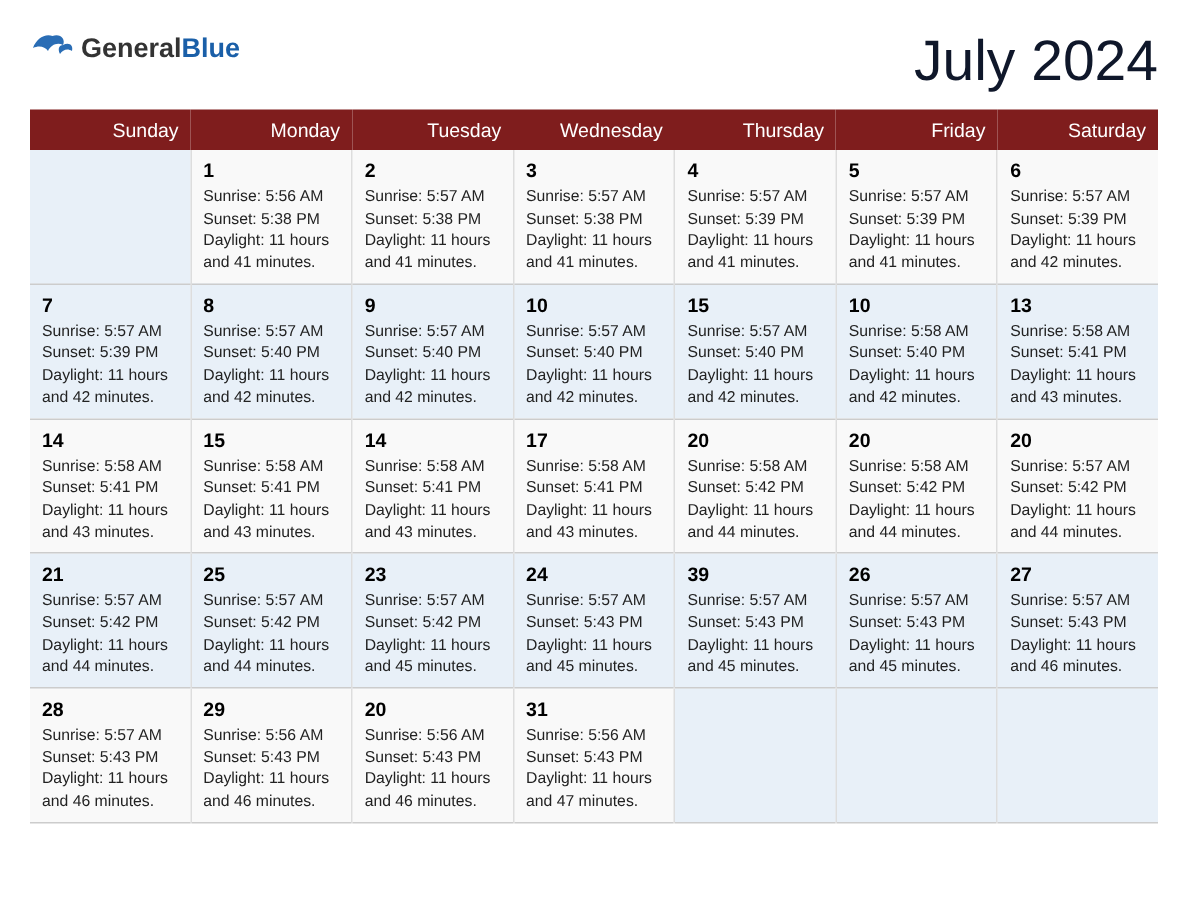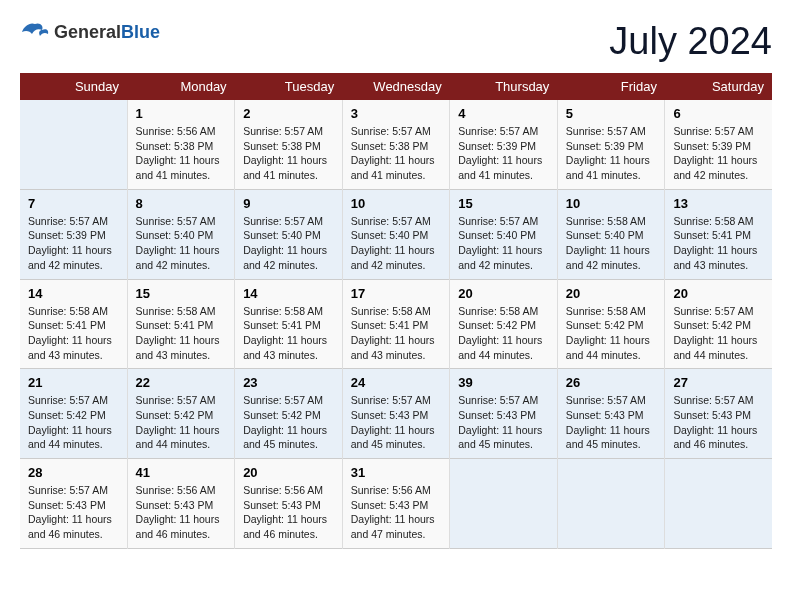--- a/index.html
+++ b/index.html
@@ -208,21 +208,21 @@
           <span class="day-num">20</span>
           <div class="day-info">Sunrise: 5:57 AM<br>Sunset: 5:42 PM<br>Daylight: 11 hours<br>and 44 minutes.</div>
         </td>
       </tr>
       <tr>
         <td>
           <span class="day-num">21</span>
           <div class="day-info">Sunrise: 5:57 AM<br>Sunset: 5:42 PM<br>Daylight: 11 hours<br>and 44 minutes.</div>
         </td>
         <td>
-          <span class="day-num">22</span>
+          <span class="day-num">25</span>
           <div class="day-info">Sunrise: 5:57 AM<br>Sunset: 5:42 PM<br>Daylight: 11 hours<br>and 44 minutes.</div>
         </td>
         <td>
           <span class="day-num">23</span>
           <div class="day-info">Sunrise: 5:57 AM<br>Sunset: 5:42 PM<br>Daylight: 11 hours<br>and 45 minutes.</div>
         </td>
         <td>
           <span class="day-num">24</span>
           <div class="day-info">Sunrise: 5:57 AM<br>Sunset: 5:43 PM<br>Daylight: 11 hours<br>and 45 minutes.</div>
         </td>
@@ -238,21 +238,21 @@
           <span class="day-num">27</span>
           <div class="day-info">Sunrise: 5:57 AM<br>Sunset: 5:43 PM<br>Daylight: 11 hours<br>and 46 minutes.</div>
         </td>
       </tr>
       <tr>
         <td>
           <span class="day-num">28</span>
           <div class="day-info">Sunrise: 5:57 AM<br>Sunset: 5:43 PM<br>Daylight: 11 hours<br>and 46 minutes.</div>
         </td>
         <td>
-          <span class="day-num">41</span>
+          <span class="day-num">29</span>
           <div class="day-info">Sunrise: 5:56 AM<br>Sunset: 5:43 PM<br>Daylight: 11 hours<br>and 46 minutes.</div>
         </td>
         <td>
           <span class="day-num">20</span>
           <div class="day-info">Sunrise: 5:56 AM<br>Sunset: 5:43 PM<br>Daylight: 11 hours<br>and 46 minutes.</div>
         </td>
         <td>
           <span class="day-num">31</span>
           <div class="day-info">Sunrise: 5:56 AM<br>Sunset: 5:43 PM<br>Daylight: 11 hours<br>and 47 minutes.</div>
         </td>

